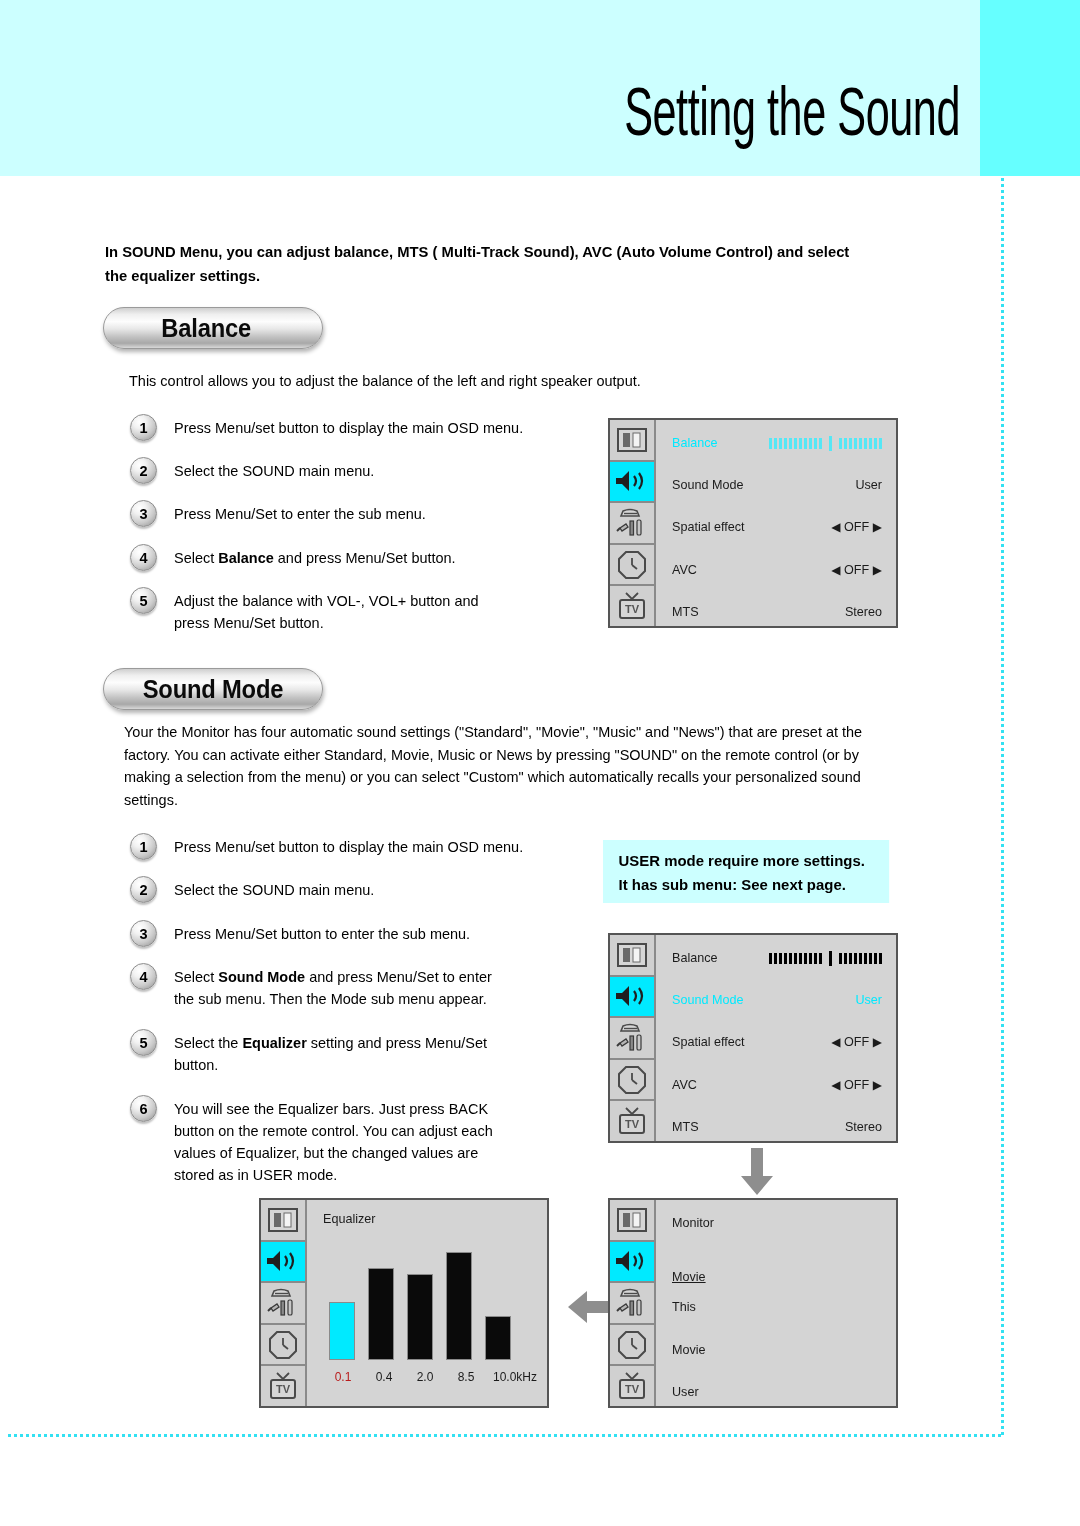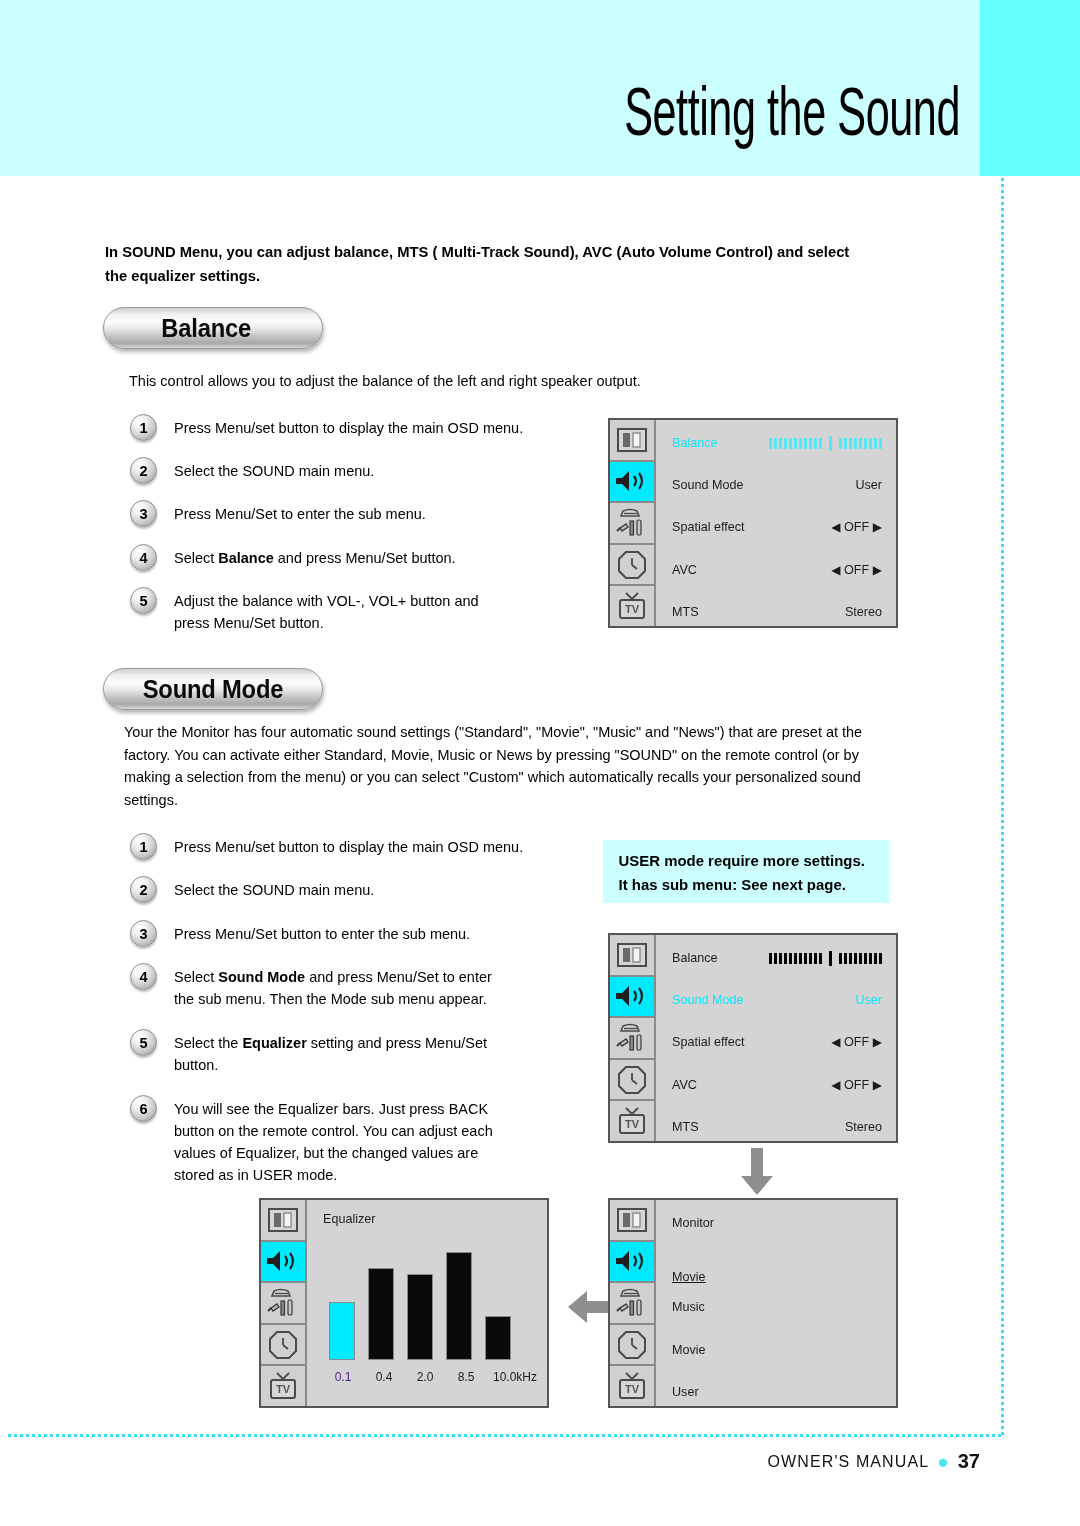--- a/index.html
+++ b/index.html
@@ -156,21 +156,21 @@
     display:flex; align-items:flex-end; gap: 13px; height: 110px;
   }
   .eq-col { display:flex; flex-direction:column; align-items:center; }
   .eq-bar { width: 26px; background: #0a0a0a; border: 1px solid #8a8a8a; }
   .eq-bar.sel { background: #00eaff; }
   .eq-labels {
     position:absolute; left: 22px; bottom: 22px;
     display:flex; gap: 13px; align-items:center;
   }
   .eq-lab { width: 28px; text-align:center; font-size: 12px; color:#1b1b1b; font-family:"Liberation Sans", sans-serif;}
-  .eq-lab.sel { color:#4c1d95; }
+  .eq-lab.sel { color:#b91c1c; }
   .eq-lab.wide { width: 62px; text-align:left; }
 
   
   .arrow-down { position:absolute; left: 740px; top: 1148px; }
   .arrow-left { position:absolute; left: 568px; top: 1290px; }
 
   
   .footer {
     position:absolute; left: 600px; top: 1450px; width: 380px;
     text-align:right;
@@ -565,30 +565,25 @@
         </div>
       </div>
     <div class="osd-body">
         <div class="osd-row" style="top: 10px; height: 26px;">
           <span class="lbl">Monitor</span>
         </div>
         <div class="osd-row" style="top: 64px; height: 26px; text-decoration: underline;">
           <span class="lbl">Movie</span>
         </div>
         <div class="osd-row" style="top: 94px; height: 26px;">
-          <span class="lbl">Music</span>
+          <span class="lbl">This</span>
         </div>
         <div class="osd-row" style="top: 137px; height: 26px;">
           <span class="lbl">Movie</span>
         </div>
         <div class="osd-row" style="top: 179px; height: 26px;">
           <span class="lbl">User</span>
         </div>
       </div>
   </div>
 
-  <div class="footer">
-    <span class="om">OWNER'S MANUAL</span>
-    <span class="dot">●</span>
-    <span class="pg">37</span>
-  </div>
 
 </div>
 
 </body></html>

